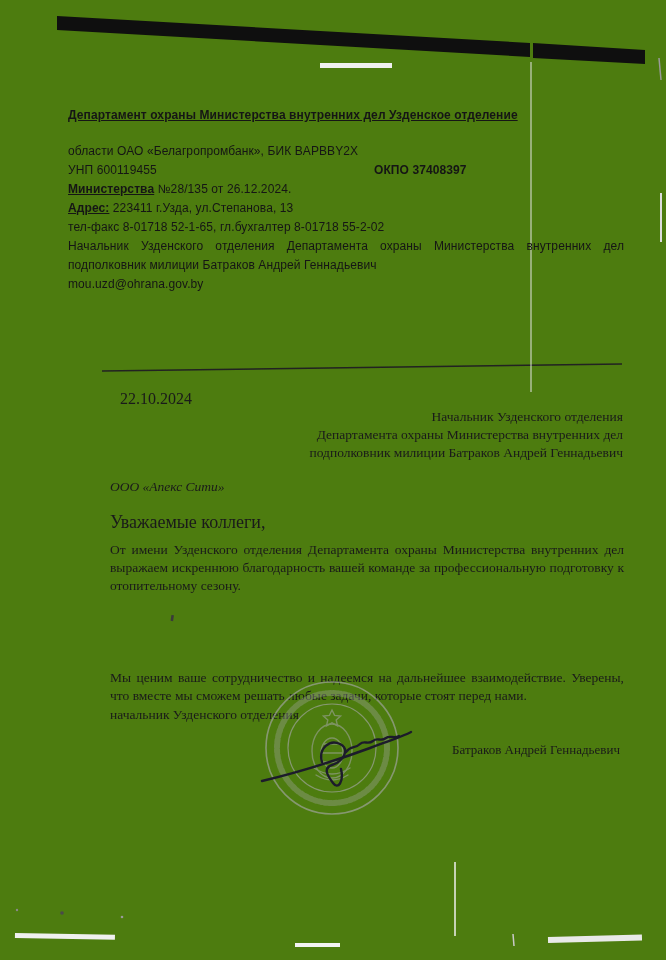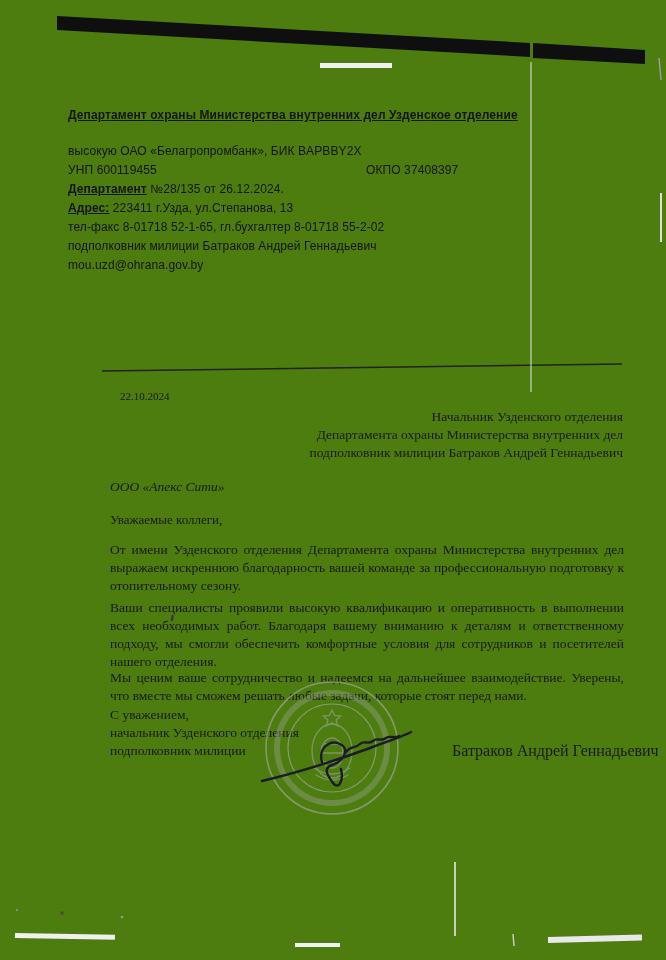--- a/index.html
+++ b/index.html
@@ -18,39 +18,39 @@
     color:#151515;
   }
   .lh-title {
     font-weight:bold; text-decoration:underline;
     margin-bottom:17px; white-space:nowrap;
   }
   .lh-line { height:19px; white-space:nowrap; }
   .just { text-align:justify; text-align-last:justify; white-space:normal; }
   .bu { font-weight:bold; text-decoration:underline; }
   .unp-line { position:relative; }
-  .okpo { position:absolute; left:298px; top:0; }
+  .okpo { position:absolute; left:306px; top:0;font-weight:bold; }
 
   
   .serif { font-family:"Liberation Serif", serif; color:#1a1a1a; }
-  .date-line { left:120px; top:390px; font-size:11px; }
+  .date-line { left:120px; top:390px; font-size:16px; }
   .addressee {
     right:43px; top:408px; text-align:right;
     font-size:13.5px; line-height:18px;
   }
   .company { left:110px; top:479px; font-size:13.5px;font-style:italic; }
-  .salutation { left:110px; top:512px; font-size:13px; }
+  .salutation { left:110px; top:512px; font-size:18px; }
   .para {
     left:110px; width:514px; font-size:13.5px; line-height:18px;
     text-align:justify;
     font-family:Liberation Serif, serif;
   }
   .p1 { top:541px; } .p2 { top:599px; } .p3 { top:669px; }
   .closing { left:110px; top:706px; font-size:13.5px; line-height:18px; }
-  .signer { left:452px; top:742px; font-size:16px; }
+  .signer { left:452px; top:742px; font-size:13px; }
 
   .artifact-layer { left:0; top:0; pointer-events:none; }
   .stamp-wrap { left:252px; top:676px; opacity:0.62; }
   .signature-wrap { left:248px; top:720px; }
 </style>
 </head>
 <body>
 
 <div class="page">
 
@@ -69,64 +69,62 @@
     <circle cx="122" cy="917" r="1.3" fill="#9a9a9a"></circle>
     <rect x="15" y="933" width="100" height="5" fill="#f0f0f0" transform="rotate(1 15 933)"></rect>
     <rect x="295" y="943" width="45" height="4" fill="#f3f3f3"></rect>
     <line x1="513" y1="934" x2="514" y2="946" stroke="#c9c9c9" stroke-width="1.5"></line>
     <rect x="548" y="937" width="94" height="6" fill="#e9e9e9" transform="rotate(-1.5 548 940)"></rect>
   </svg>
 
   <div class="abs letterhead">
     <div class="lh-title">Департамент охраны Министерства внутренних дел Узденское отделение</div>
 
-    <div class="lh-line">высокую ОАО «Белагропромбанк», БИК BAPBBY2X</div>
+    <div class="lh-line">области ОАО «Белагропромбанк», БИК BAPBBY2X</div>
 
     <div class="lh-line unp-line">
       <span>УНП 600119455</span>
       <span class="okpo">ОКПО 37408397</span>
     </div>
 
     <div class="lh-line">
-      <span class="bu">Департамент</span>
+      <span class="bu">Министерства</span>
       <span>№28/135 от 26.12.2024.</span>
     </div>
 
     <div class="lh-line">
       <span class="bu">Адрес:</span>
       <span>223411 г.Узда, ул.Степанова, 13</span>
     </div>
 
     <div class="lh-line">тел-факс 8-01718 52-1-65, гл.бухгалтер 8-01718 55-2-02</div>
 
+    <div class="lh-line just">Начальник Узденского отделения Департамента охраны Министерства внутренних дел</div>
     <div class="lh-line">подполковник милиции Батраков Андрей Геннадьевич</div>
 
     <div class="lh-line">mou.uzd@ohrana.gov.by</div>
   </div>
 
   <div class="abs serif date-line">22.10.2024</div>
 
   <div class="abs serif addressee">
     <div>Начальник Узденского отделения</div>
     <div>Департамента охраны Министерства внутренних дел</div>
     <div>подполковник милиции Батраков Андрей Геннадьевич</div>
   </div>
 
   <div class="abs serif company">ООО «Апекс Сити»</div>
 
   <div class="abs serif salutation">Уважаемые коллеги,</div>
 
   <div class="abs serif para p1">От имени Узденского отделения Департамента охраны Министерства внутренних дел выражаем искреннюю благодарность вашей команде за профессиональную подготовку к отопительному сезону.</div>
-  <div class="abs serif para p2">Ваши специалисты проявили высокую квалификацию и оперативность в выполнении всех необходимых работ. Благодаря вашему вниманию к деталям и ответственному подходу, мы смогли обеспечить комфортные условия для сотрудников и посетителей нашего отделения.</div>
   <div class="abs serif para p3">Мы ценим ваше сотрудничество и надеемся на дальнейшее взаимодействие. Уверены, что вместе мы сможем решать любые задачи, которые стоят перед нами.</div>
 
   <div class="abs serif closing">
-    <div>С уважением,</div>
     <div>начальник Узденского отделения</div>
-    <div>подполковник милиции</div>
   </div>
 
   <div class="abs serif signer">Батраков Андрей Геннадьевич</div>
 
   <svg class="abs stamp-wrap" width="162" height="150" viewBox="0 0 162 150">
     <g fill="none" stroke-linecap="round" stroke="#a9a9ad">
       <circle cx="80" cy="72" r="66" stroke-width="1.6"></circle>
       <circle cx="80" cy="72" r="44" stroke-width="1.2"></circle>
 
       <circle cx="80" cy="72" r="55" stroke-width="6" stroke-dasharray="2.5 2.6" opacity="0.55"></circle>

